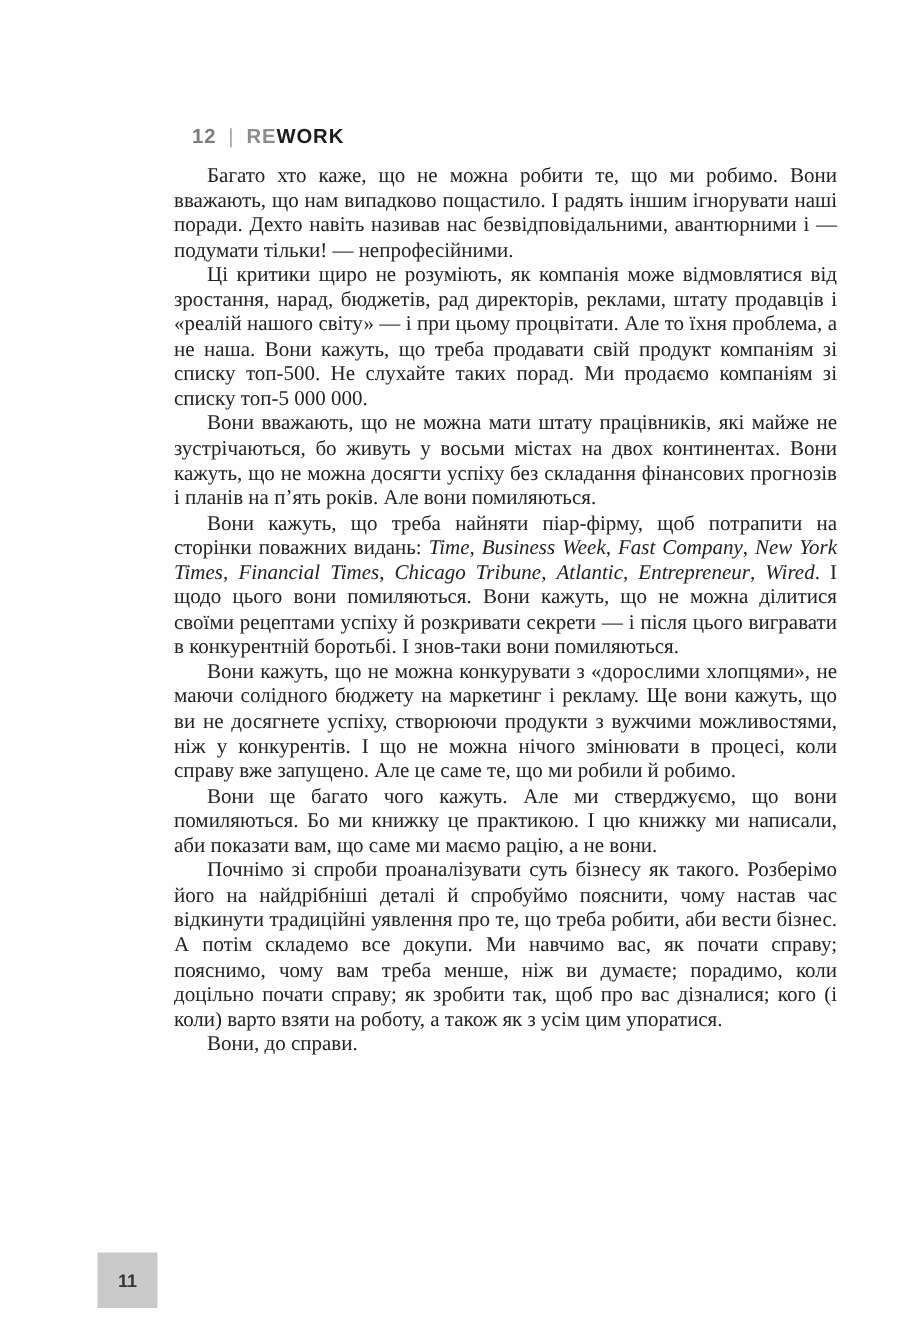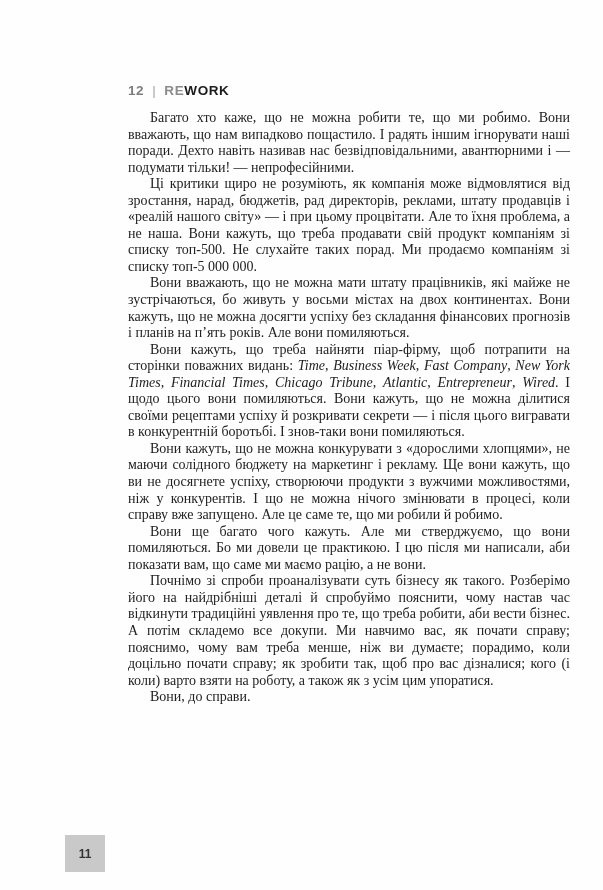--- a/index.html
+++ b/index.html
@@ -28,21 +28,21 @@
     line-height: 14px;
   }
   .running-head .num  { color: #7d7d7d; }
   .running-head .sep  { color: #a3a3a3; font-weight: normal; margin: 0 8px; }
   .running-head .re   { color: #8c8c8c; }
   .running-head .work { color: #1c1c1c; }
 
   
   .body-text {
     position: absolute;
-    left: 128px;
+    left: 116px;
     top: 110px;
     width: 442px;
     text-align: justify;
     font-size: 14px;
     line-height: 16.55px;
     color: #222222;
   }
   .body-text p.para {
     margin: 0;
     padding: 0;
@@ -77,21 +77,21 @@
   <div class="running-head">
     <span class="num">12</span><span class="sep">|</span><span class="re">RE</span><span class="work">WORK</span>
   </div>
 
   <div class="body-text">
       <p class="para"><span>Багато хто каже, що не можна робити те, що ми робимо. Вони вважають, що нам випадково пощастило. І радять іншим ігнорувати наші поради. Дехто навіть називав нас безвідповідальними, авантюрними і — подумати тільки! — непрофесійними.</span></p>
       <p class="para"><span>Ці критики щиро не розуміють, як компанія може відмовлятися від зростання, нарад, бюджетів, рад директорів, реклами, штату продавців і «реалій нашого світу» — і при цьому процвітати. Але то їхня проблема, а не наша. Вони кажуть, що треба продавати свій продукт компаніям зі списку топ-500. Не слухайте таких порад. Ми продаємо компаніям зі списку топ-5 000 000.</span></p>
       <p class="para"><span>Вони вважають, що не можна мати штату працівників, які майже не зустрічаються, бо живуть у восьми містах на двох континентах. Вони кажуть, що не можна досягти успіху без складання фінансових прогнозів і планів на п’ять років. Але вони помиляються.</span></p>
       <p class="para"><span>Вони кажуть, що треба найняти піар-фірму, щоб потрапити на сторінки поважних видань: </span><em>Time</em><span>, </span><em>Business Week</em><span>, </span><em>Fast Company</em><span>, </span><em>New York Times</em><span>, </span><em>Financial Times</em><span>, </span><em>Chicago Tribune</em><span>, </span><em>Atlantic</em><span>, </span><em>Entrepreneur</em><span>, </span><em>Wired</em><span>. І щодо цього вони помиляються. Вони кажуть, що не можна ділитися своїми рецептами успіху й розкривати секрети — і після цього вигравати в конкурентній боротьбі. І знов-таки вони помиляються.</span></p>
       <p class="para"><span>Вони кажуть, що не можна конкурувати з «дорослими хлопцями», не маючи солідного бюджету на маркетинг і рекламу. Ще вони кажуть, що ви не досягнете успіху, створюючи продукти з вужчими можливостями, ніж у конкурентів. І що не можна нічого змінювати в процесі, коли справу вже запущено. Але це саме те, що ми робили й робимо.</span></p>
-      <p class="para"><span>Вони ще багато чого кажуть. Але ми стверджуємо, що вони помиляються. Бо ми довели це практикою. І цю після ми написали, аби показати вам, що саме ми маємо рацію, а не вони.</span></p>
+      <p class="para"><span>Вони ще багато чого кажуть. Але ми стверджуємо, що вони помиляються. Бо ми книжку це практикою. І цю книжку ми написали, аби показати вам, що саме ми маємо рацію, а не вони.</span></p>
       <p class="para"><span>Почнімо зі спроби проаналізувати суть бізнесу як такого. Розберімо його на найдрібніші деталі й спробуймо пояснити, чому настав час відкинути традиційні уявлення про те, що треба робити, аби вести бізнес. А потім складемо все докупи. Ми навчимо вас, як почати справу; пояснимо, чому вам треба менше, ніж ви думаєте; порадимо, коли доцільно почати справу; як зробити так, щоб про вас дізналися; кого (і коли) варто взяти на роботу, а також як з усім цим упоратися.</span></p>
       <p class="para"><span>Вони, до справи.</span></p>
     </div>
 
   <div class="page-indicator">
     <span>11</span>
   </div>
 
 </div>
 

